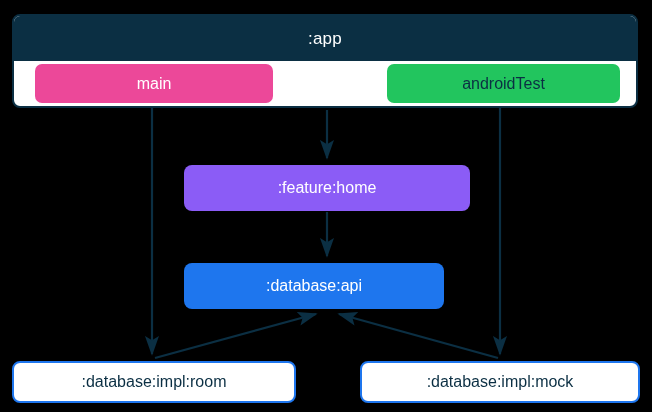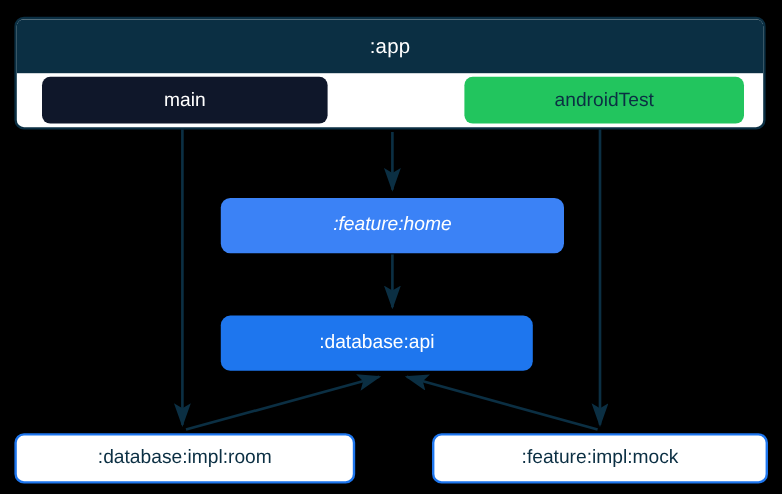--- a/index.html
+++ b/index.html
@@ -77,41 +77,40 @@
     border-radius: 7px;
     display: flex;
     align-items: center;
     justify-content: center;
     font-size: 16px;
     white-space: nowrap;
   }
   #node-main {
     left: 21px;
     width: 238px;
-    background: #0f172a;
+    background: #ec4899;
     color: #ffffff;
   }
   #node-androidtest {
     left: 373px;
     width: 233px;
     background: #22c55e;
     color: #0b2f43;
   }
 
   
   #node-feature-home {
     left: 184px;
     top: 165px;
     width: 286px;
     height: 46px;
     border-radius: 8px;
-    background: #3b82f6;
+    background: #8b5cf6;
     color: #ffffff;
     font-size: 16px;
-    font-style: italic;
   }
   #node-database-api {
     left: 184px;
     top: 263px;
     width: 260px;
     height: 46px;
     border-radius: 8px;
     background: #1e76ee;
     color: #ffffff;
     font-size: 16px;
@@ -183,15 +182,15 @@
       <div class="chip" id="node-androidtest">androidTest</div>
     </div>
   </div>
 
   <div class="node" id="node-feature-home">:feature:home</div>
 
   <div class="node" id="node-database-api">:database:api</div>
 
   <div class="node" id="node-database-impl-room">:database:impl:room</div>
 
-  <div class="node" id="node-database-impl-mock">:feature:impl:mock</div>
+  <div class="node" id="node-database-impl-mock">:database:impl:mock</div>
 
 </div>
 
 </body></html>

